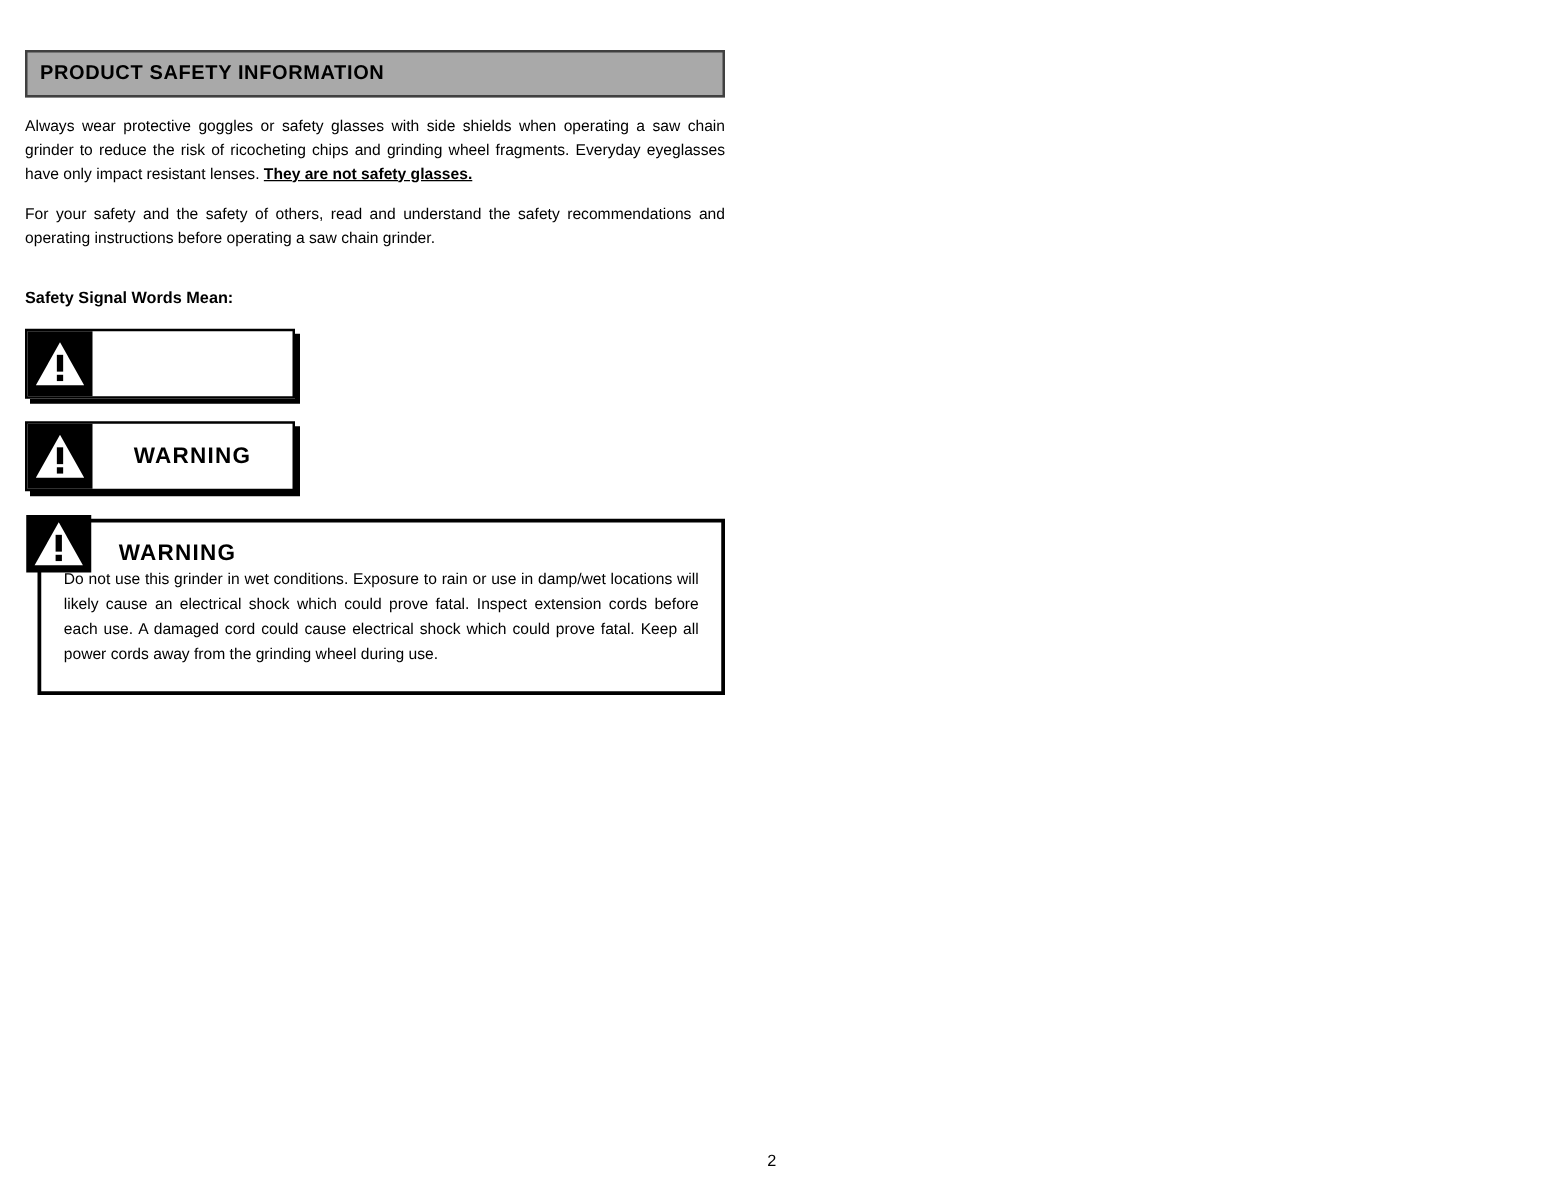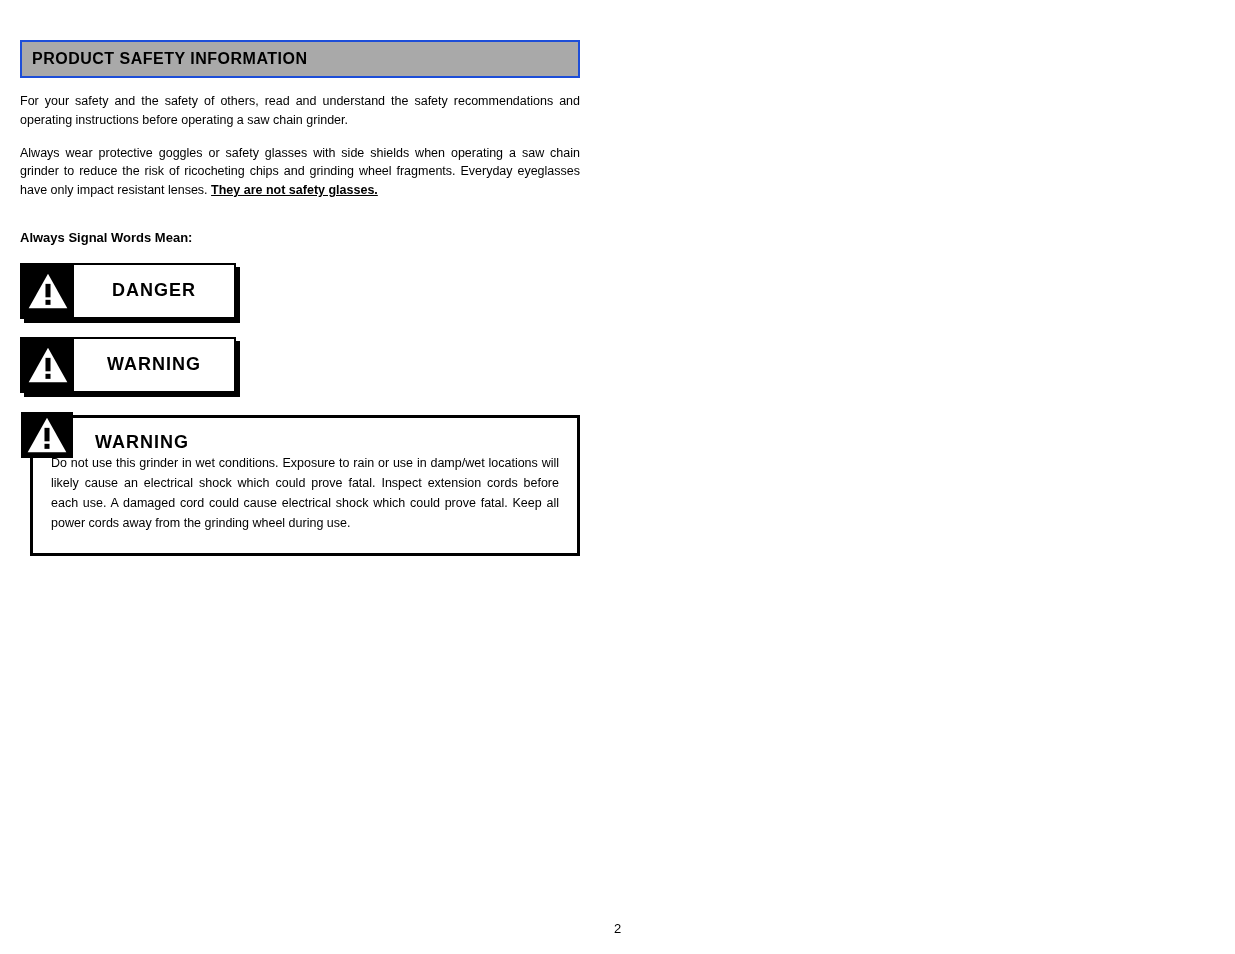--- a/index.html
+++ b/index.html
@@ -12,21 +12,21 @@
     position: relative;
   }
   .col {
     position: absolute;
     left: 20px;
     top: 40px;
     width: 560px;
   }
   .header-bar {
     background: #a9a9a9;
-    border: 2px solid #1d4ed8;
+    border: 2px solid #404040;
     padding: 8px 10px;
     font-weight: bold;
     font-size: 16px;
     letter-spacing: 0.5px;
   }
   .p {
     font-size: 12.5px;
     line-height: 1.5;
     margin-top: 14px;
     text-align: justify;
@@ -105,39 +105,38 @@
     font-size: 13px;
   }
 </style>
 </head>
 <body>
 
 <div class="col">
 
   <div class="header-bar">PRODUCT SAFETY INFORMATION</div>
 
-  <div class="p">For your safety and the safety of others, read and understand the safety recommendations and operating instructions before operating a saw chain grinder.</div>
-
   <div class="p">
     <span>Always wear protective goggles or safety glasses with side shields when operating a saw chain grinder to reduce the risk of ricocheting chips and grinding wheel fragments. Everyday eyeglasses have only impact resistant lenses. </span>
     <span class="u">They are not safety glasses.</span>
   </div>
 
+  <div class="p">For your safety and the safety of others, read and understand the safety recommendations and operating instructions before operating a saw chain grinder.</div>
 
-  <div class="def-line">Always Signal Words Mean:</div>
+
+  <div class="def-line">Safety Signal Words Mean:</div>
 
   <div class="safety-label">
     <div class="mark">
       <svg viewBox="0 0 100 90">
         <polygon points="50,4 96,86 4,86" fill="#fff"></polygon>
         <rect x="44" y="28" width="12" height="32" fill="#000"></rect>
         <rect x="44" y="66" width="12" height="12" fill="#000"></rect>
       </svg>
     </div>
-    <div class="text">DANGER</div>
   </div>
 
   <div class="safety-label">
     <div class="mark">
       <svg viewBox="0 0 100 90">
         <polygon points="50,4 96,86 4,86" fill="#fff"></polygon>
         <rect x="44" y="28" width="12" height="32" fill="#000"></rect>
         <rect x="44" y="66" width="12" height="12" fill="#000"></rect>
       </svg>
     </div>

